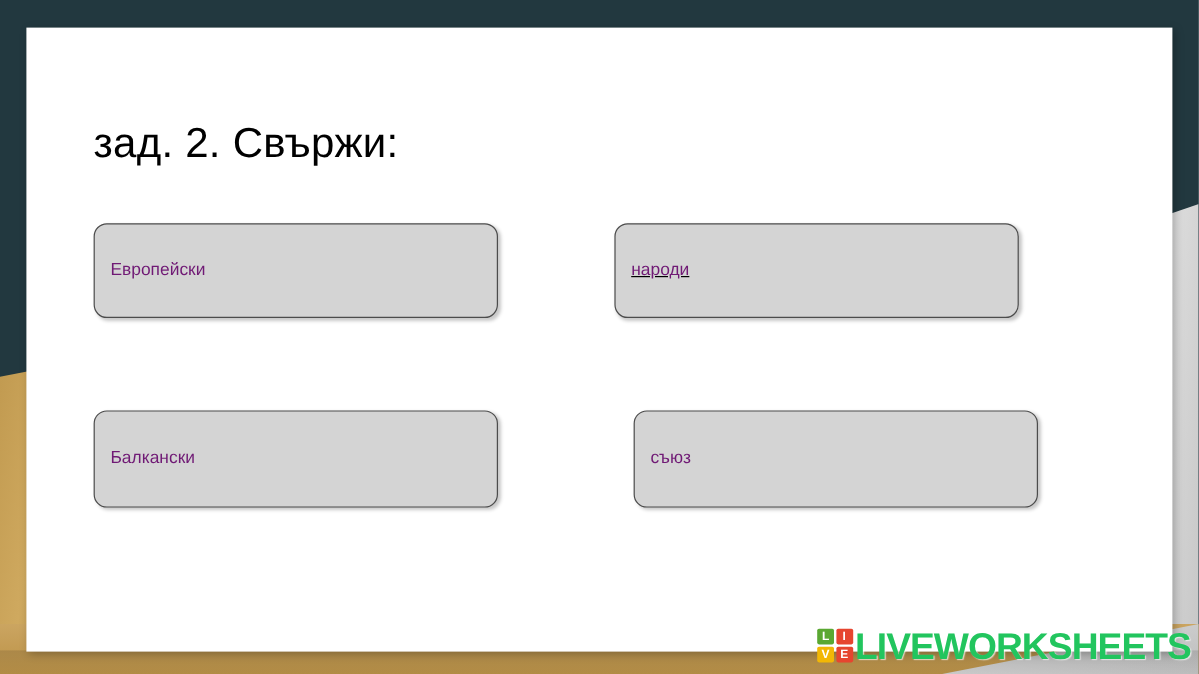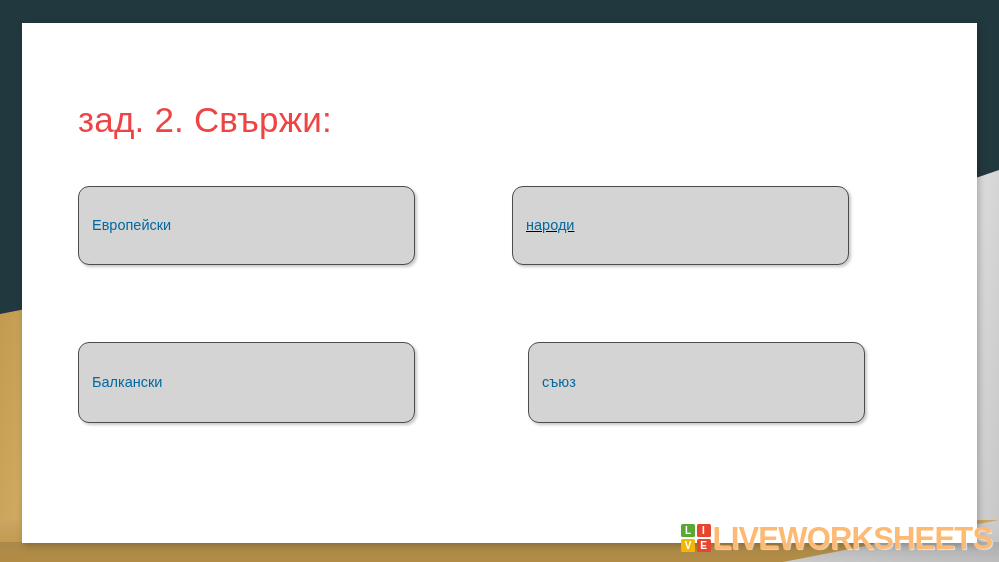--- a/index.html
+++ b/index.html
@@ -77,41 +77,41 @@
     box-shadow: 2px 2px 7px rgba(0,0,0,0.25);
   }
 
   
   .slide-title {
     position: absolute;
     left: 78px;
     top: 100px;
     font-size: 35px;
     line-height: 1.15;
-    color: #ef4444;
+    color: #000000;
     letter-spacing: 0.2px;
     white-space: nowrap;
     font-weight: 400;
   }
 
   
   .match-box {
     position: absolute;
     background: #d4d4d4;
     border: 1.6px solid #4c4c4c;
     border-radius: 11px;
     box-shadow: 2px 2px 3px rgba(0,0,0,0.22);
     box-sizing: border-box;
     display: flex;
     align-items: center;
   }
   .match-box .box-label {
     padding-left: 13px;
     font-size: 14.5px;
-    color: #0369a1;
+    color: #701a75;
     line-height: 1.2;
   }
   .box-l1 { left: 78px;  top: 186px; width: 337px; height: 79px; }
   .box-r1 { left: 512px; top: 186px; width: 337px; height: 79px; text-decoration: underline; }
   .box-l2 { left: 78px;  top: 342px; width: 337px; height: 81px; text-align: right; }
   .box-r2 { left: 512px; top: 342px; width: 337px; height: 81px; }
 
   
   .lw-logo {
     position: absolute;
@@ -139,21 +139,21 @@
     text-align: center;
     font-family: "Liberation Sans", sans-serif;
   }
   .lw-tile.t-l { background: #5aa832; }
   .lw-tile.t-i { background: #e6452f; }
   .lw-tile.t-v { background: #f2b705; }
   .lw-tile.t-e { background: #e6452f; }
   .lw-wordmark {
     font-size: 31px;
     font-weight: bold;
-    color: #fdba74;
+    color: #22c55e;
     letter-spacing: -0.8px;
     text-shadow: 1px 1px 1px rgba(255,255,255,0.7);
     line-height: 1;
     white-space: nowrap;
   }
 </style>
 </head>
 <body>
 
 <div id="stage">

